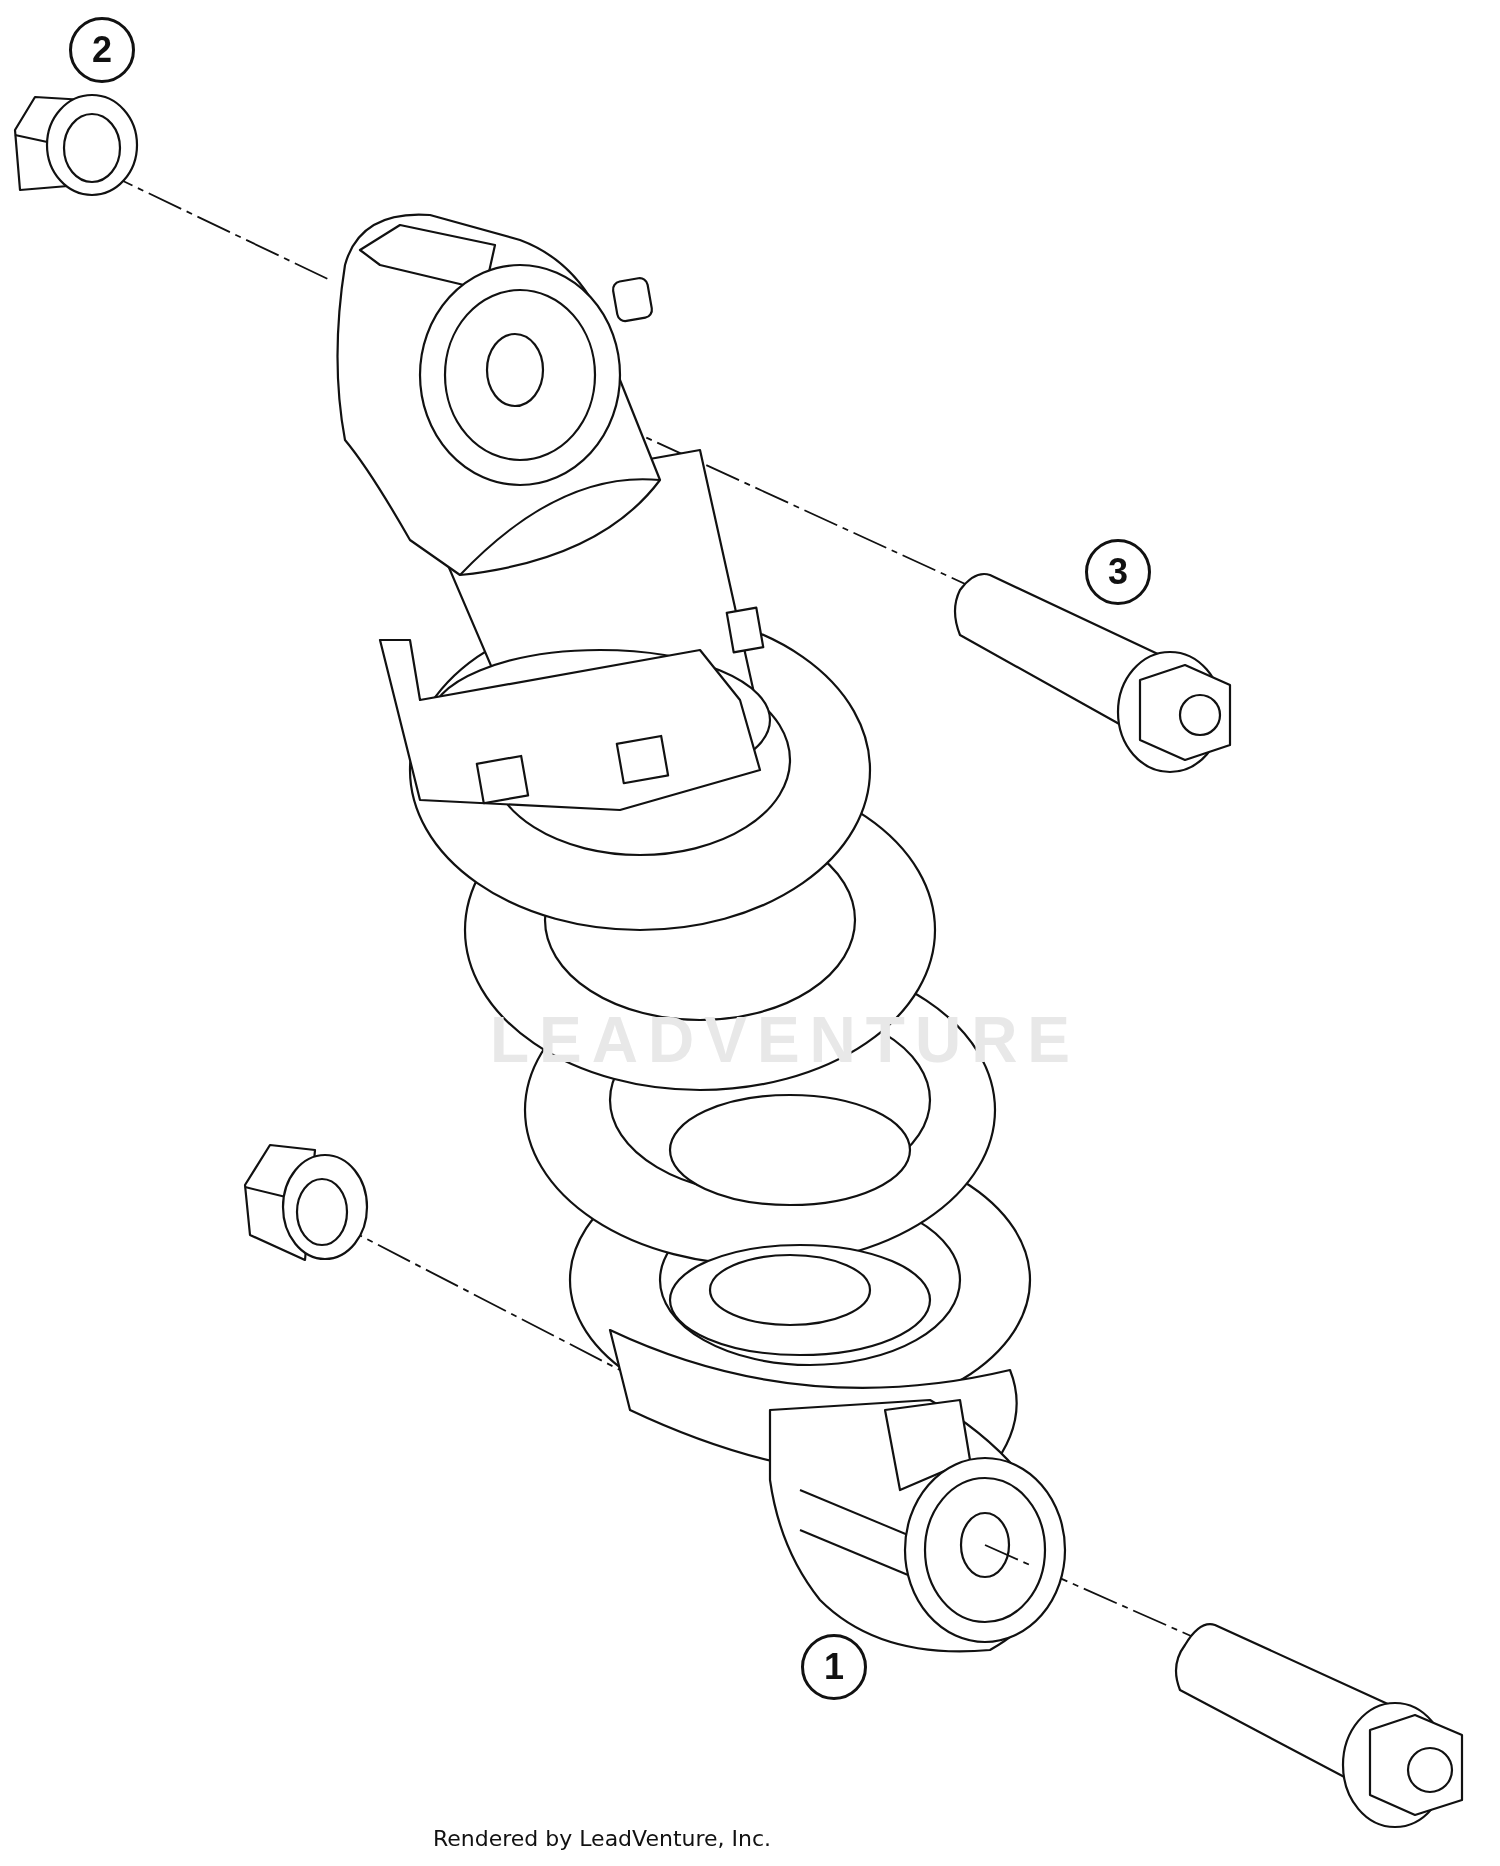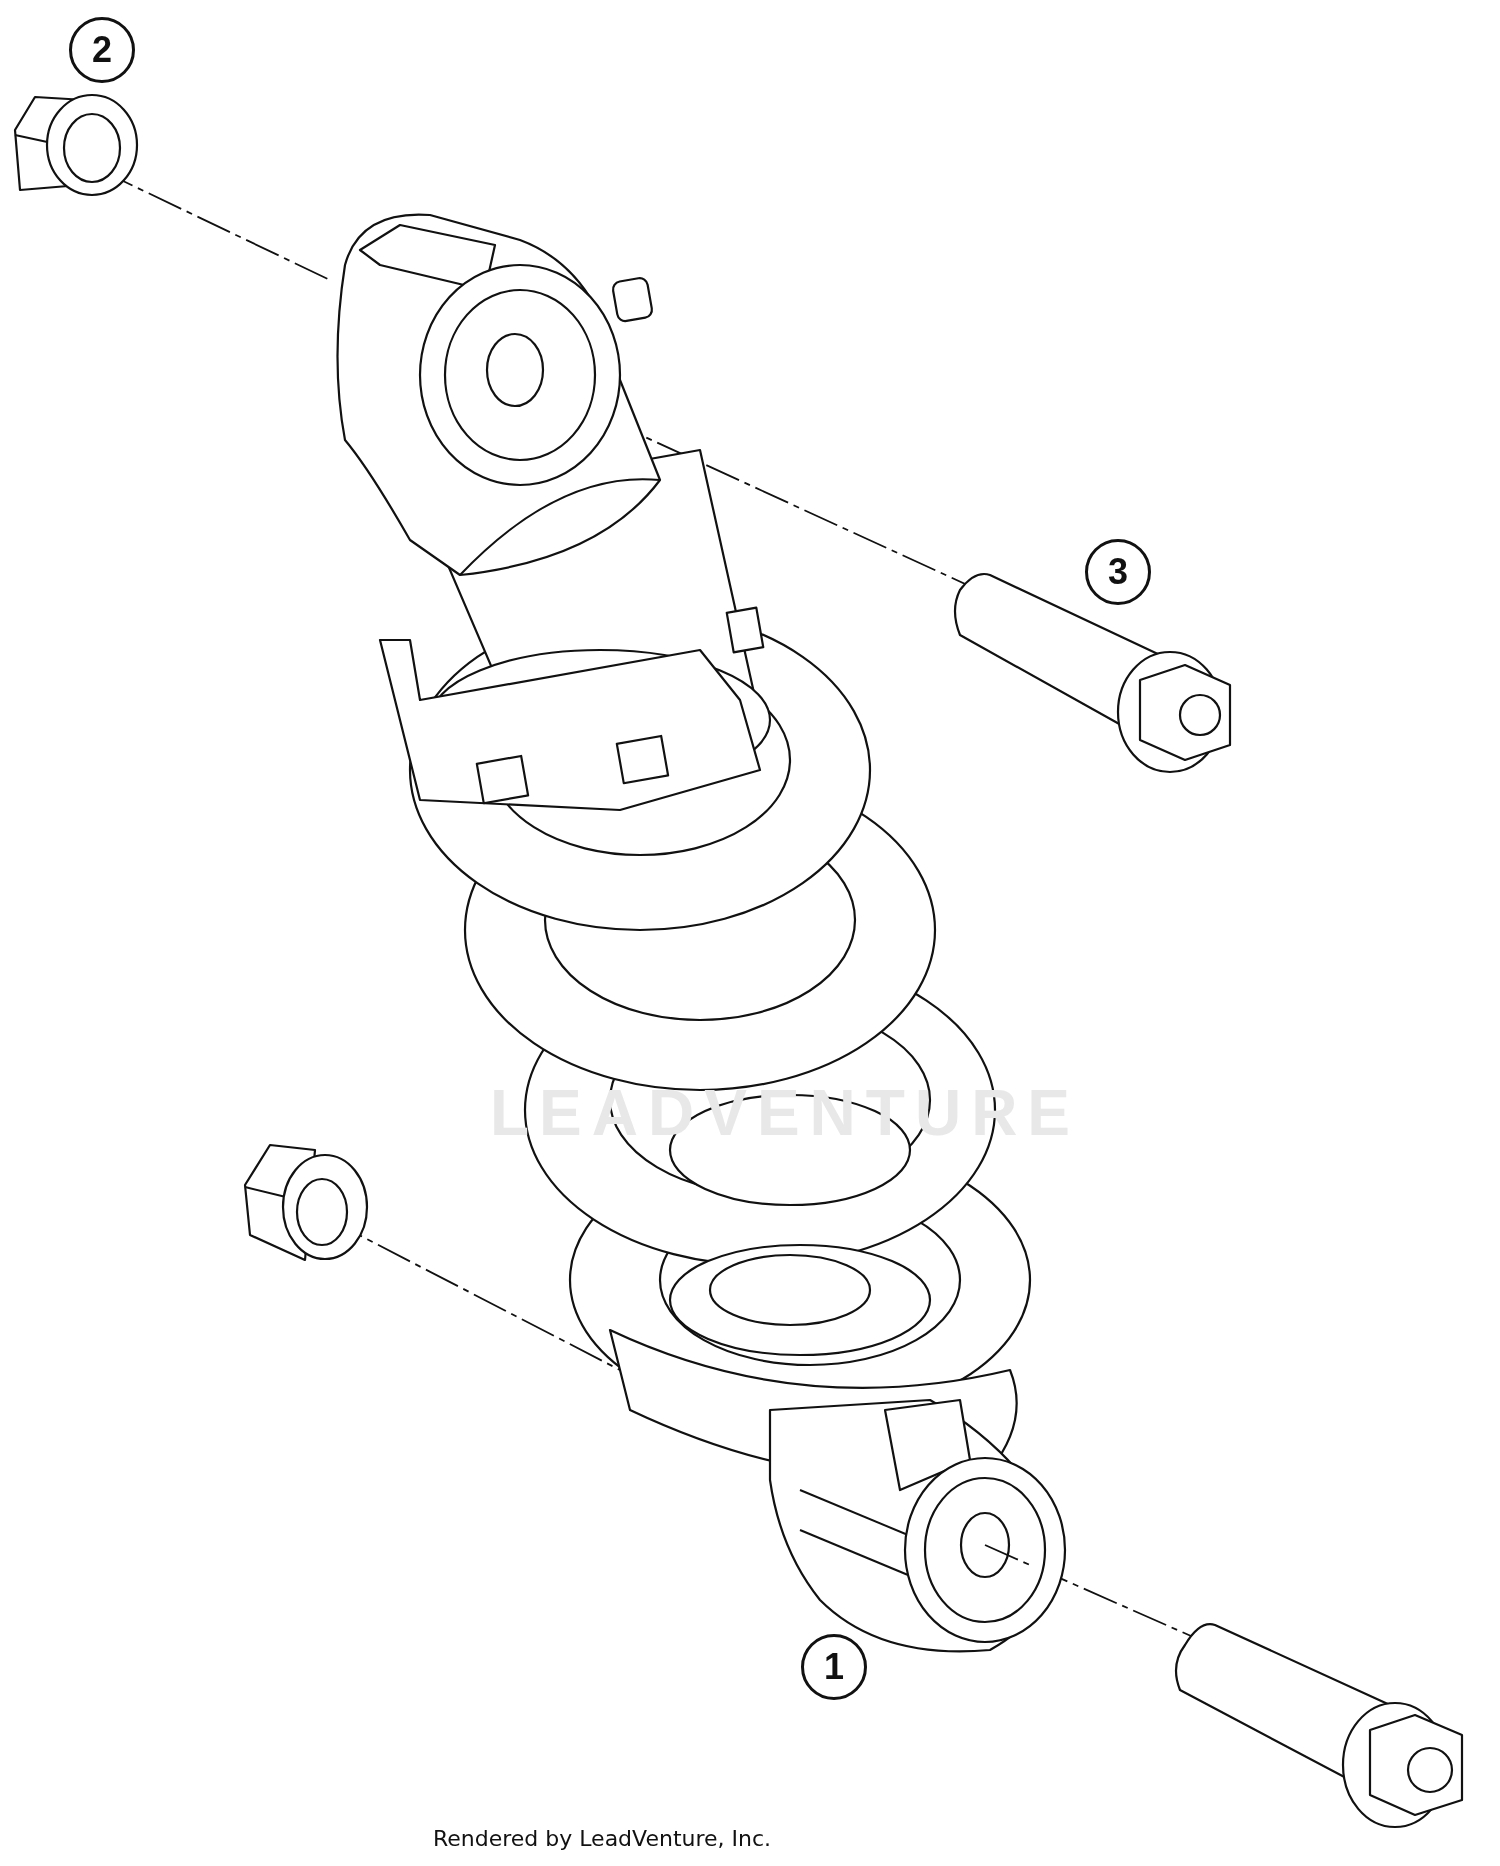--- a/index.html
+++ b/index.html
@@ -1,20 +1,20 @@
 <!DOCTYPE html>
 <html><head>
 <meta charset="utf-8">
 <style>
   html, body { margin:0; padding:0; background:#ffffff; }
   body { width:1500px; height:1866px; position:relative; overflow:hidden; font-family:"DejaVu Sans", sans-serif; }
   #diagram { position:absolute; left:0; top:0; width:1500px; height:1866px; }
   .callout { position:absolute; width:66px; height:66px; border:3px solid #111; border-radius:50%; box-sizing:border-box; display:flex; align-items:center; justify-content:center; font-family:"Liberation Sans", sans-serif; font-weight:bold; font-size:36px; color:#111; background:#fff; }
   .footer { position:absolute; left:0; width:1204px; top:1826px; text-align:center; font-family:"DejaVu Sans", sans-serif; font-size:22px; color:#111; }
-  .watermark { position:absolute; left:490px; top:1076px; width:530px; text-align:center; font-family:"Liberation Sans", sans-serif; font-weight:bold; font-size:64px; letter-spacing:10px; color:#e8e8e8; }
+  .watermark { position:absolute; left:490px; top:1003px; width:530px; text-align:center; font-family:"Liberation Sans", sans-serif; font-weight:bold; font-size:64px; letter-spacing:10px; color:#e8e8e8; }
 </style>
 </head>
 <body>
 
 <svg id="diagram" viewBox="0 0 1500 1866" xmlns="http://www.w3.org/2000/svg">
   <defs>
     <style>
       .ln { fill:#fff; stroke:#111; stroke-width:2.2; stroke-linejoin:round; }
       .ln2 { fill:none; stroke:#111; stroke-width:2; }
       .dash { fill:none; stroke:#111; stroke-width:1.8; stroke-dasharray:36 6 6 6; }

